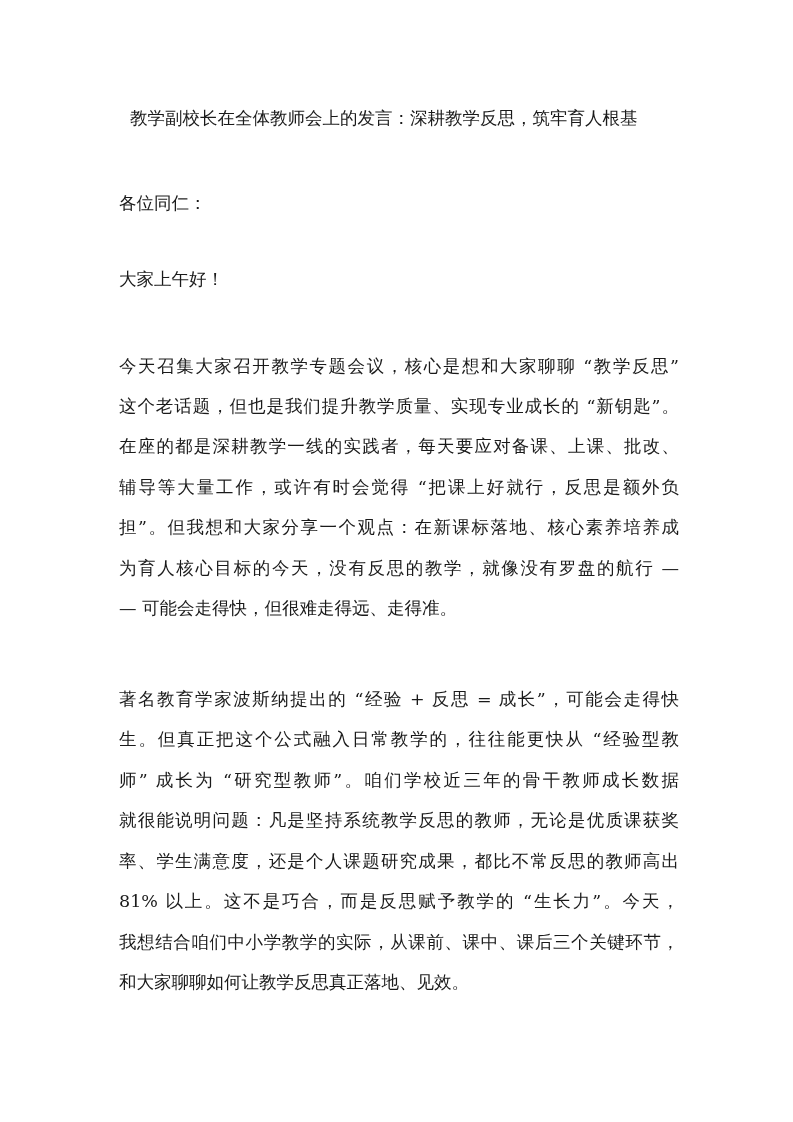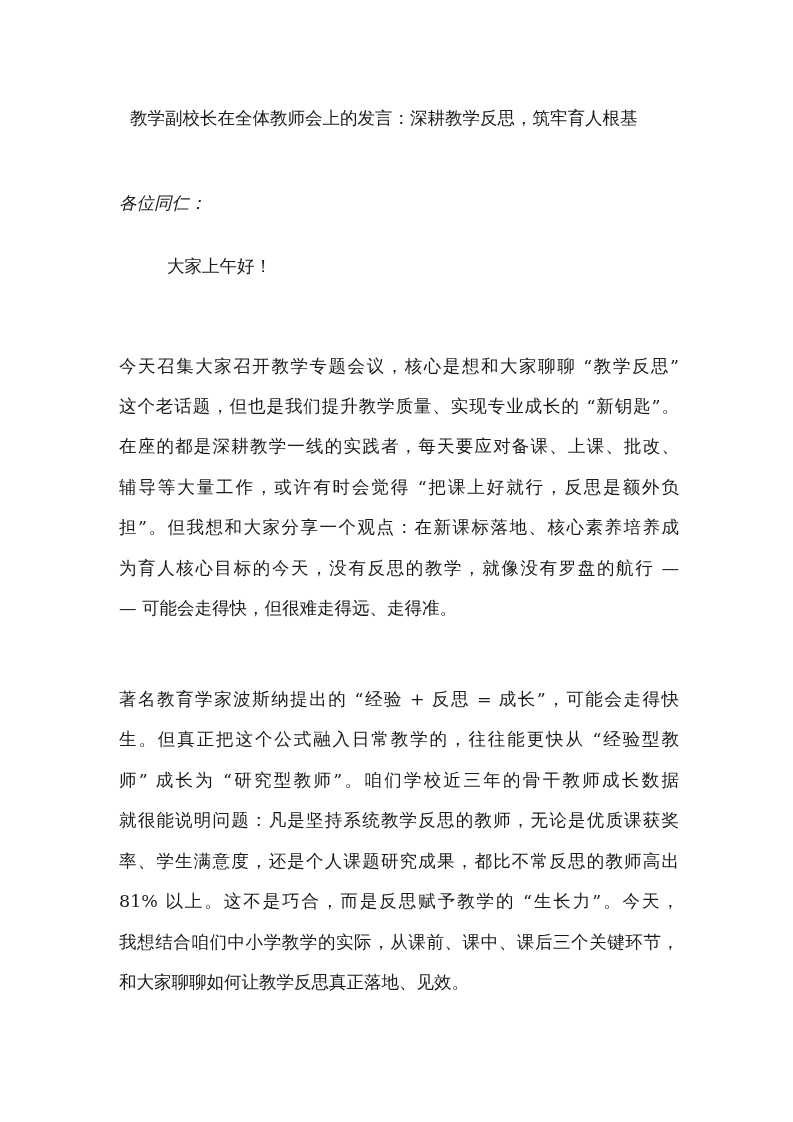--- a/index.html
+++ b/index.html
@@ -34,23 +34,23 @@
     text-align: justify;
     text-align-last: justify;
   }
 </style>
 </head>
 <body>
 
 <div class="page">
   <div class="line" style="top:107px;margin-left:11px;">教学副校长在全体教师会上的发言：深耕教学反思，筑牢育人根基</div>
 
-  <div class="line" style="top:192px;font-style:italic;">各位同仁：</div>
+  <div class="line" style="top:192px;">各位同仁：</div>
 
-  <div class="line" style="top:255px;margin-left:48px;">大家上午好！</div>
+  <div class="line" style="top:268px;">大家上午好！</div>
 
   <div>
     <div class="line justify" style="top:355px;">今天召集大家召开教学专题会议，核心是想和大家聊聊 “教学反思”</div>
     <div class="line justify" style="top:395px;">这个老话题，但也是我们提升教学质量、实现专业成长的 “新钥匙”。</div>
     <div class="line justify" style="top:435px;">在座的都是深耕教学一线的实践者，每天要应对备课、上课、批改、</div>
     <div class="line justify" style="top:476px;">辅导等大量工作，或许有时会觉得 “把课上好就行，反思是额外负</div>
     <div class="line justify" style="top:516px;">担”。但我想和大家分享一个观点：在新课标落地、核心素养培养成</div>
     <div class="line justify" style="top:557px;">为育人核心目标的今天，没有反思的教学，就像没有罗盘的航行 —</div>
     <div class="line" style="top:597px;">— 可能会走得快，但很难走得远、走得准。</div>
   </div>

